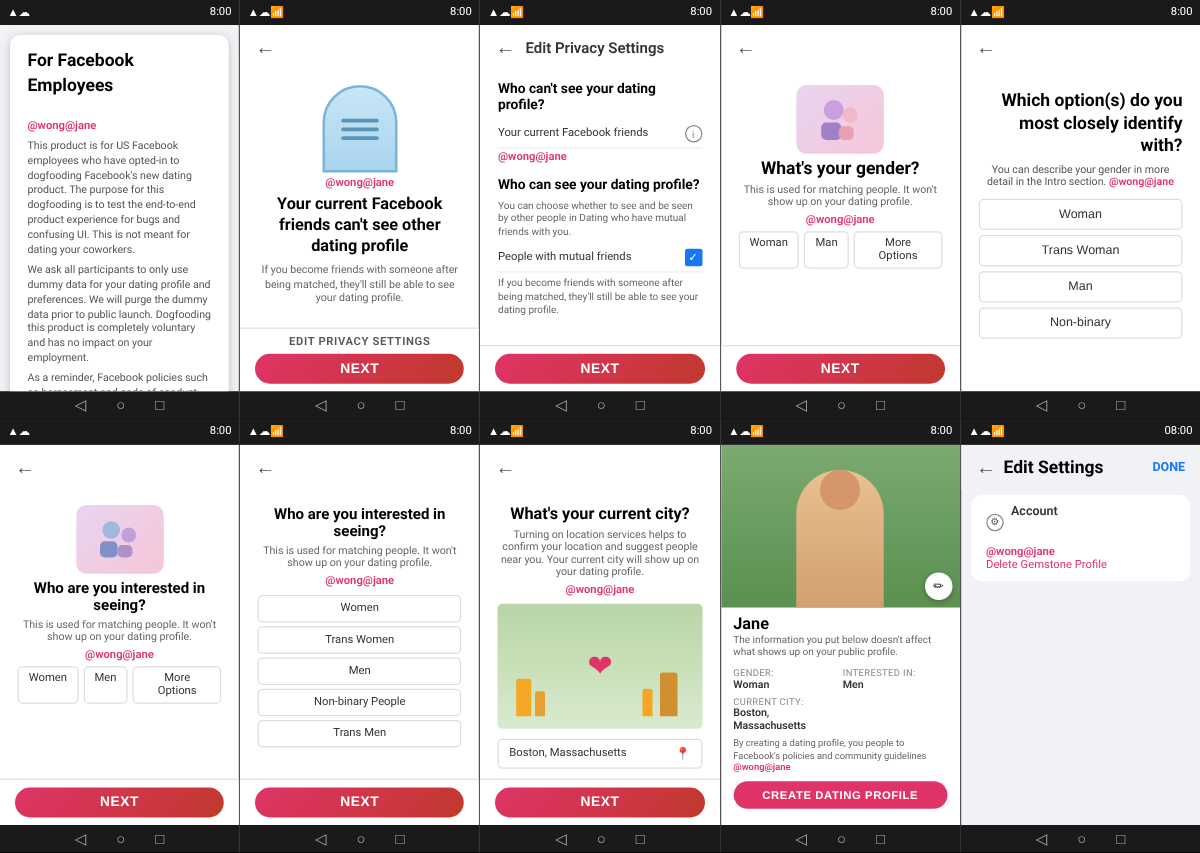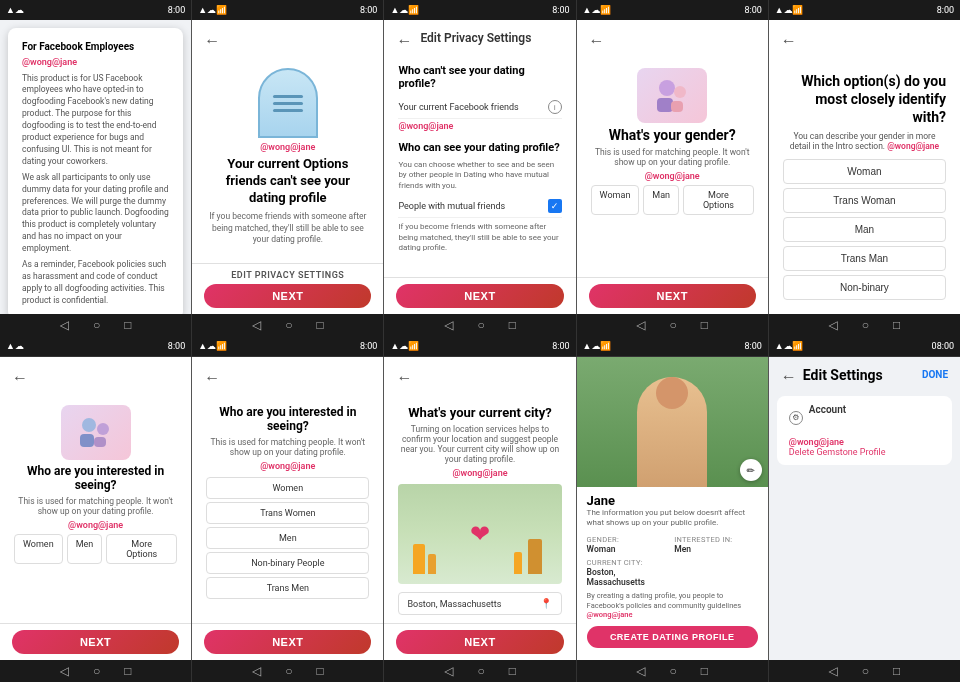--- a/index.html
+++ b/index.html
@@ -84,22 +84,22 @@
       border-radius: 8px;
       padding: 12px 14px;
       margin: 8px;
       box-shadow: 0 2px 8px rgba(0,0,0,0.2);
       font-size: 9px;
       line-height: 1.4;
       color: #333;
     }
     .popup-title {
       font-weight: 700;
-      font-size: 10px;
-      margin-bottom: 2px;
+      font-size: 14px;
+      margin-bottom: 16px;
       color: #000;
     }
     .popup-username {
       color: #e03368;
       font-size: 9px;
       font-weight: 600;
     }
     .popup-text {
       color: #555;
       font-size: 8.5px;
@@ -576,21 +576,21 @@
         <div class="screen2-visual">
           <div class="window-illustration">
             <div class="window-bars">
               <div class="window-bar"></div>
               <div class="window-bar"></div>
               <div class="window-bar"></div>
             </div>
           </div>
         </div>
         <div class="screen2-username">@wong@jane</div>
-        <div class="screen2-title">Your current Options friends can't see your dating profile</div>
+        <div class="screen2-title">Your current Facebook friends can't see other dating profile</div>
         <div class="screen2-desc">If you become friends with someone after being matched, they'll still be able to see your dating profile.</div>
       </div>
       <div class="bottom-action-bar">
         <span class="edit-privacy-link">EDIT PRIVACY SETTINGS</span>
         <button class="next-btn">NEXT</button>
       </div>
     </div>
 
     <div class="screen screen3">
       <div class="nav-bar">
@@ -653,21 +653,20 @@
       </div>
       <div class="screen-content">
         <div class="which-title">Which option(s) do you most closely identify with?</div>
         <div class="which-desc">
           <span>You can describe your gender in more detail in the Intro section.</span>
           <span class="which-username">@wong@jane</span>
         </div>
         <button class="option-btn">Woman</button>
         <button class="option-btn">Trans Woman</button>
         <button class="option-btn">Man</button>
-        <button class="option-btn">Trans Man</button>
         <button class="option-btn">Non-binary</button>
       </div>
     </div>
 
   </div>
 
   <div class="all-nav-bars">
     <div class="nav-section">
       <span class="android-nav-btn">◁</span>
       <span class="android-nav-btn">○</span>

